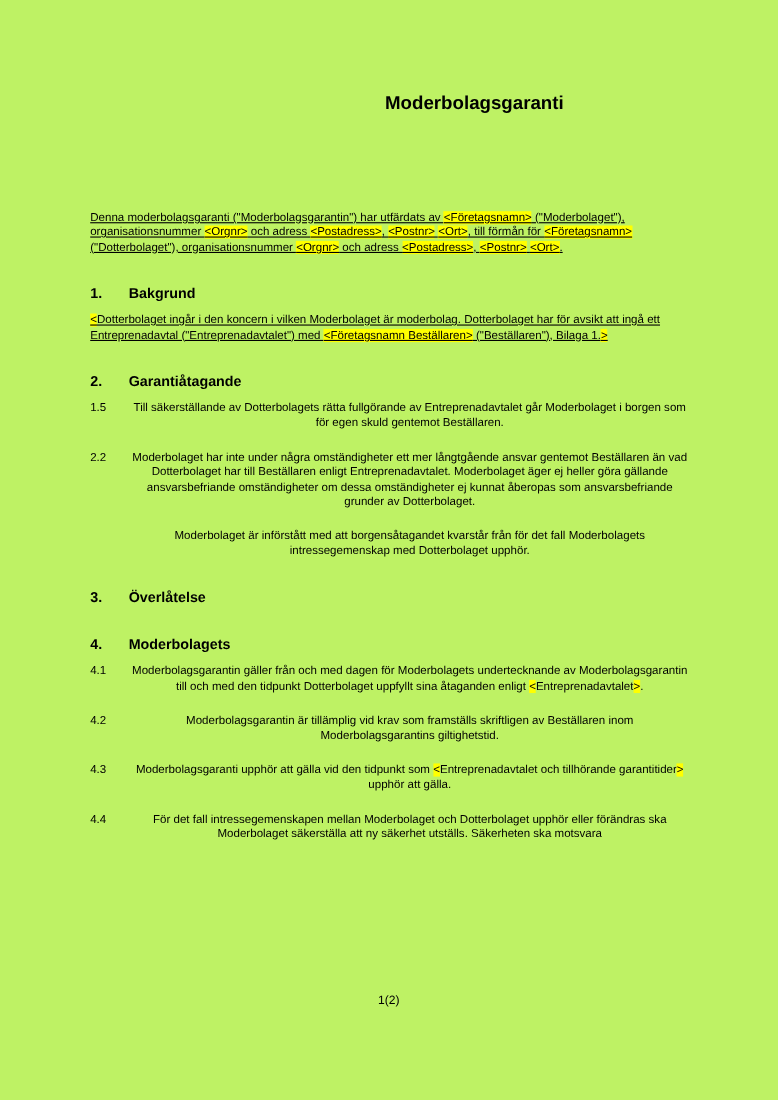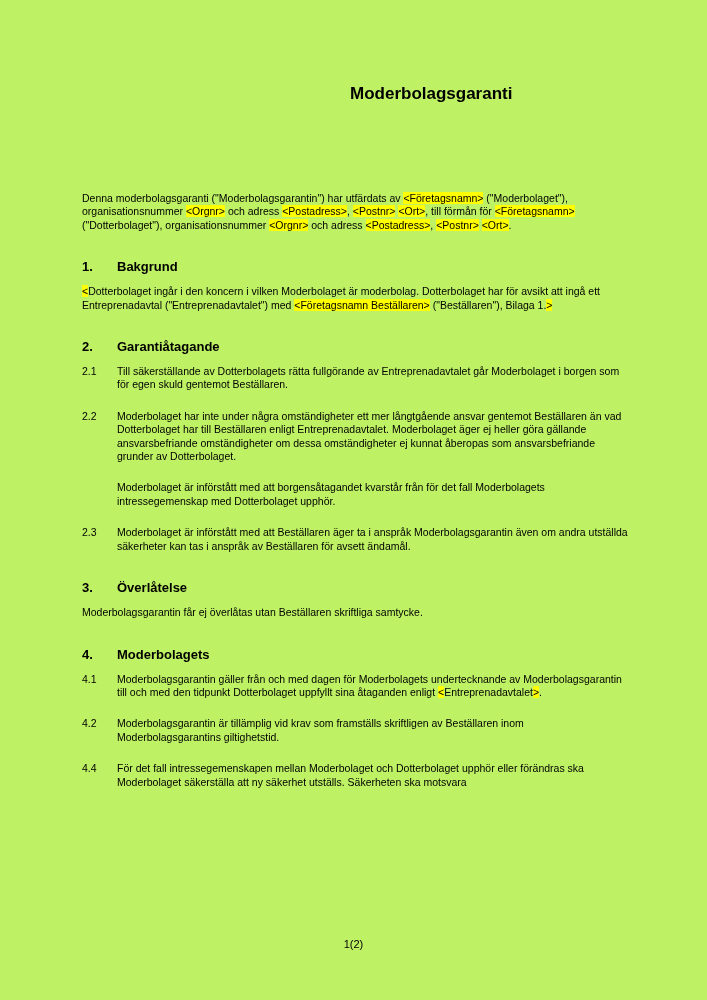--- a/index.html
+++ b/index.html
@@ -11,28 +11,28 @@
     font-family:"Liberation Sans","DejaVu Sans",sans-serif;
     font-size:10.5px;line-height:13.4px;
     overflow:hidden;
   }
   .doc-title{
     position:absolute;left:350px;top:84px;margin:0;
     font-size:17px;line-height:20px;font-weight:700;
     white-space:nowrap;
   }
   .content{position:absolute;left:82px;top:192px;width:546px;}
-  .para{margin:0 0 14px 0;}
+  .para{margin:0 0 14px 0;text-decoration:underline;}
   .heading{display:flex;font-weight:700;font-size:13px;line-height:16px;margin:27px 0 10px 0;}
   .num{flex:0 0 35px;}
   .item{display:flex;margin:0 0 18px 0;}
-  .item .txt{flex:1;}
+  .item .txt{flex:1;text-align:center;}
   .hl{background:var(--hl,#ffff00);}
   .footer{
-    position:absolute;left:0;right:0;top:938px;
+    position:absolute;left:0;right:0;top:904px;
     text-align:center;font-size:11px;line-height:13px;
   }
 </style>
 </head>
 <body>
 
 <div class="page">
 
   <h1 class="doc-title">Moderbolagsgaranti</h1>
 
@@ -44,55 +44,54 @@
       <span class="num">1.</span>
       <span>Bakgrund</span>
     </div>
     <p class="para"><span class="hl">&lt;</span><span>Dotterbolaget ingår i den koncern i vilken Moderbolaget är moderbolag. Dotterbolaget har för avsikt att ingå ett Entreprenadavtal ("Entreprenadavtalet") med </span><span class="hl">&lt;Företagsnamn Beställaren&gt;</span><span> ("Beställaren"), Bilaga 1.</span><span class="hl">&gt;</span></p>
 
     <div class="heading">
       <span class="num">2.</span>
       <span>Garantiåtagande</span>
     </div>
     <div class="item">
-      <span class="num">2.1</span>
+      <span class="num">1.5</span>
       <div class="txt"><span>Till säkerställande av Dotterbolagets rätta fullgörande av Entreprenadavtalet går Moderbolaget i borgen som för egen skuld gentemot Beställaren.</span></div>
     </div>
     <div class="item">
       <span class="num">2.2</span>
       <div class="txt"><span>Moderbolaget har inte under några omständigheter ett mer långtgående ansvar gentemot Beställaren än vad Dotterbolaget har till Beställaren enligt Entreprenadavtalet. Moderbolaget äger ej heller göra gällande ansvarsbefriande omständigheter om dessa omständigheter ej kunnat åberopas som ansvarsbefriande grunder av Dotterbolaget.</span></div>
     </div>
     <div class="item">
       <span class="num"></span>
       <div class="txt"><span>Moderbolaget är införstått med att borgensåtagandet kvarstår från för det fall Moderbolagets intressegemenskap med Dotterbolaget upphör.</span></div>
     </div>
-    <div class="item">
-      <span class="num">2.3</span>
-      <div class="txt"><span>Moderbolaget är införstått med att Beställaren äger ta i anspråk Moderbolagsgarantin även om andra utställda säkerheter kan tas i anspråk av Beställaren för avsett ändamål.</span></div>
-    </div>
 
     <div class="heading">
       <span class="num">3.</span>
       <span>Överlåtelse</span>
     </div>
-    <p class="para"><span>Moderbolagsgarantin får ej överlåtas utan Beställaren skriftliga samtycke.</span></p>
 
     <div class="heading">
       <span class="num">4.</span>
       <span>Moderbolagets</span>
     </div>
     <div class="item">
       <span class="num">4.1</span>
       <div class="txt"><span>Moderbolagsgarantin gäller från och med dagen för Moderbolagets undertecknande av Moderbolagsgarantin till och med den tidpunkt Dotterbolaget uppfyllt sina åtaganden enligt </span><span class="hl">&lt;</span><span>Entreprenadavtalet</span><span class="hl">&gt;</span><span>.</span></div>
     </div>
     <div class="item">
       <span class="num">4.2</span>
       <div class="txt"><span>Moderbolagsgarantin är tillämplig vid krav som framställs skriftligen av Beställaren inom Moderbolagsgarantins giltighetstid.</span></div>
     </div>
     <div class="item">
+      <span class="num">4.3</span>
+      <div class="txt"><span>Moderbolagsgaranti upphör att gälla vid den tidpunkt som </span><span class="hl">&lt;</span><span>Entreprenadavtalet och tillhörande garantitider</span><span class="hl">&gt;</span><span> upphör att gälla.</span></div>
+    </div>
+    <div class="item">
       <span class="num">4.4</span>
       <div class="txt"><span>För det fall intressegemenskapen mellan Moderbolaget och Dotterbolaget upphör eller förändras ska Moderbolaget säkerställa att ny säkerhet utställs. Säkerheten ska motsvara</span></div>
     </div>
 
   </div>
 
   <div class="footer">1(2)</div>
 
 </div>
 

